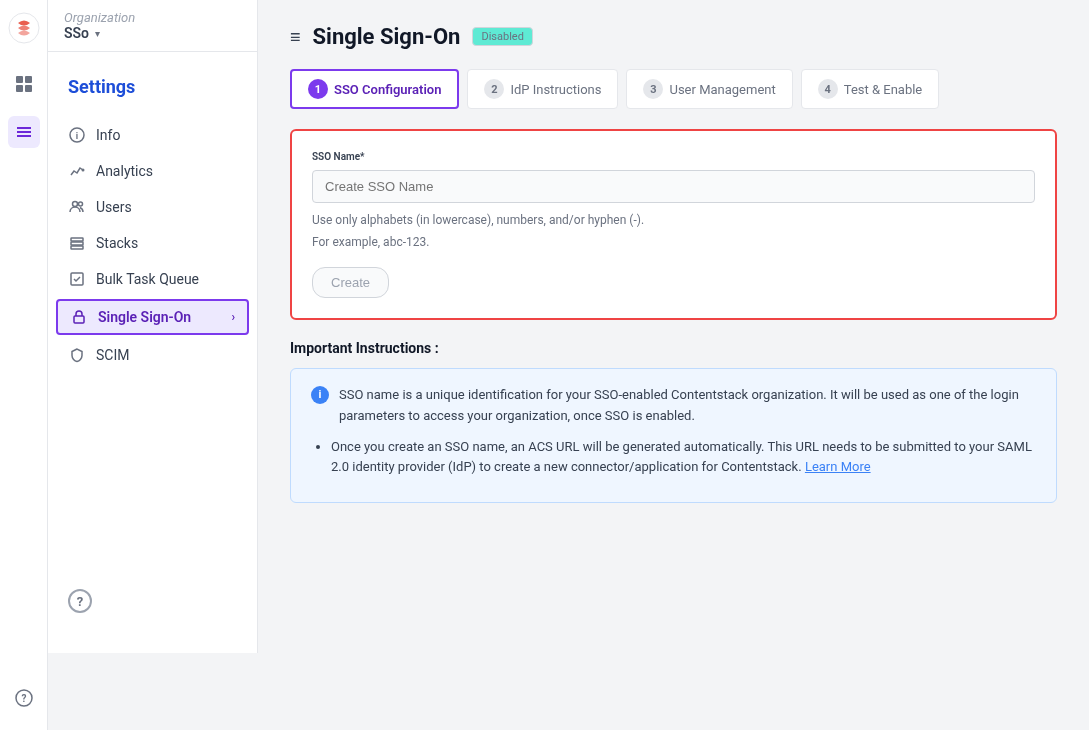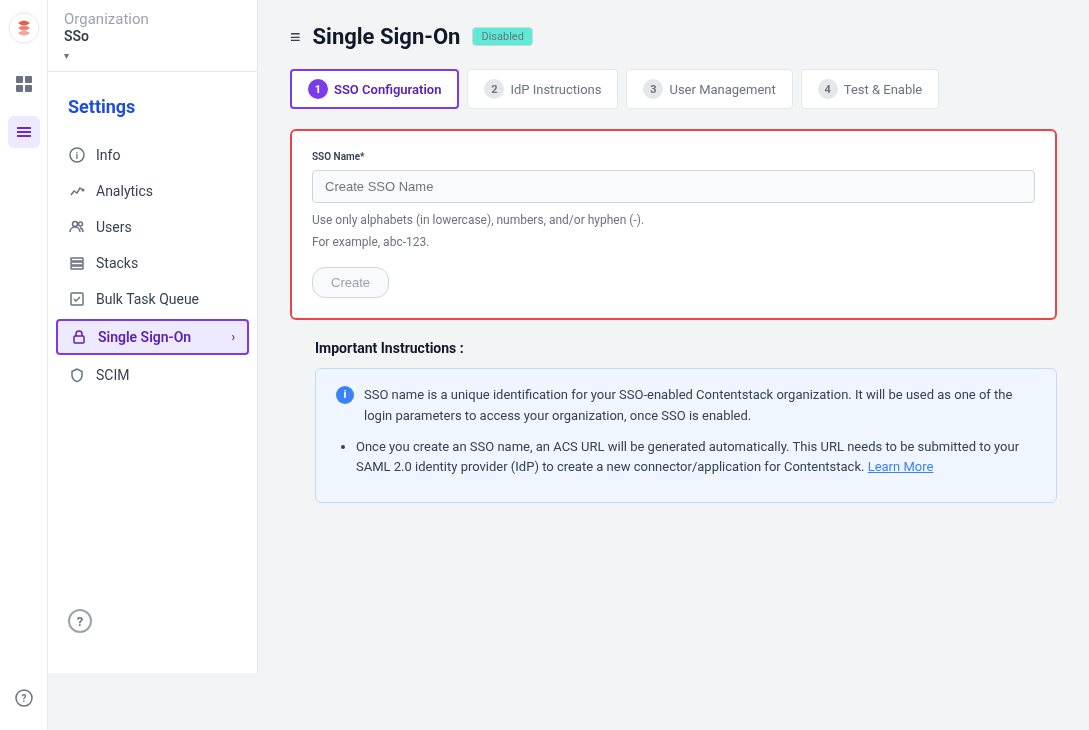--- a/index.html
+++ b/index.html
@@ -205,21 +205,21 @@
       padding: 7px 18px;
       border: 1px solid #d1d5db;
       border-radius: 13px;
       background: #f9fafb;
       color: #9ca3af;
       font-size: 13px;
       cursor: not-allowed;
     }
 
     
-    .instructions-section { margin-top: 4px; margin-left: 25px; }
+    .instructions-section { margin-top: 4px; }
     .instructions-title {
       font-size: 14px;
       font-weight: 700;
       color: #111827;
       margin-bottom: 12px;
     }
     .instructions-box {
       background: #eff6ff;
       border: 1px solid #bfdbfe;
       border-radius: 6px;
@@ -257,22 +257,22 @@
       flex-direction: column;
       width: 210px;
       flex-shrink: 0;
     }
     .sidebar-org {
       background: #fff;
       border-right: 1px solid #e5e7eb;
       padding: 10px 16px;
       border-bottom: 1px solid #e5e7eb;
     }
-    .sidebar-org .label { font-size: 15px; color: #9ca3af; }
-    .sidebar-org .name-row { display: flex; align-items: flex-start; gap: 6px; flex-direction: column; }
+    .sidebar-org .label { font-size: 13px; color: #9ca3af; font-style: italic; }
+    .sidebar-org .name-row { display: flex; align-items: center; gap: 6px; }
     .sidebar-org .name { font-size: 14px; font-weight: 600; color: #374151; }
     .sidebar-org .arrow { font-size: 10px; color: #6b7280; }
 
     .help-icon {
       margin-top: auto;
       padding: 16px 20px;
       display: flex;
       align-items: center;
     }
     .help-circle {

